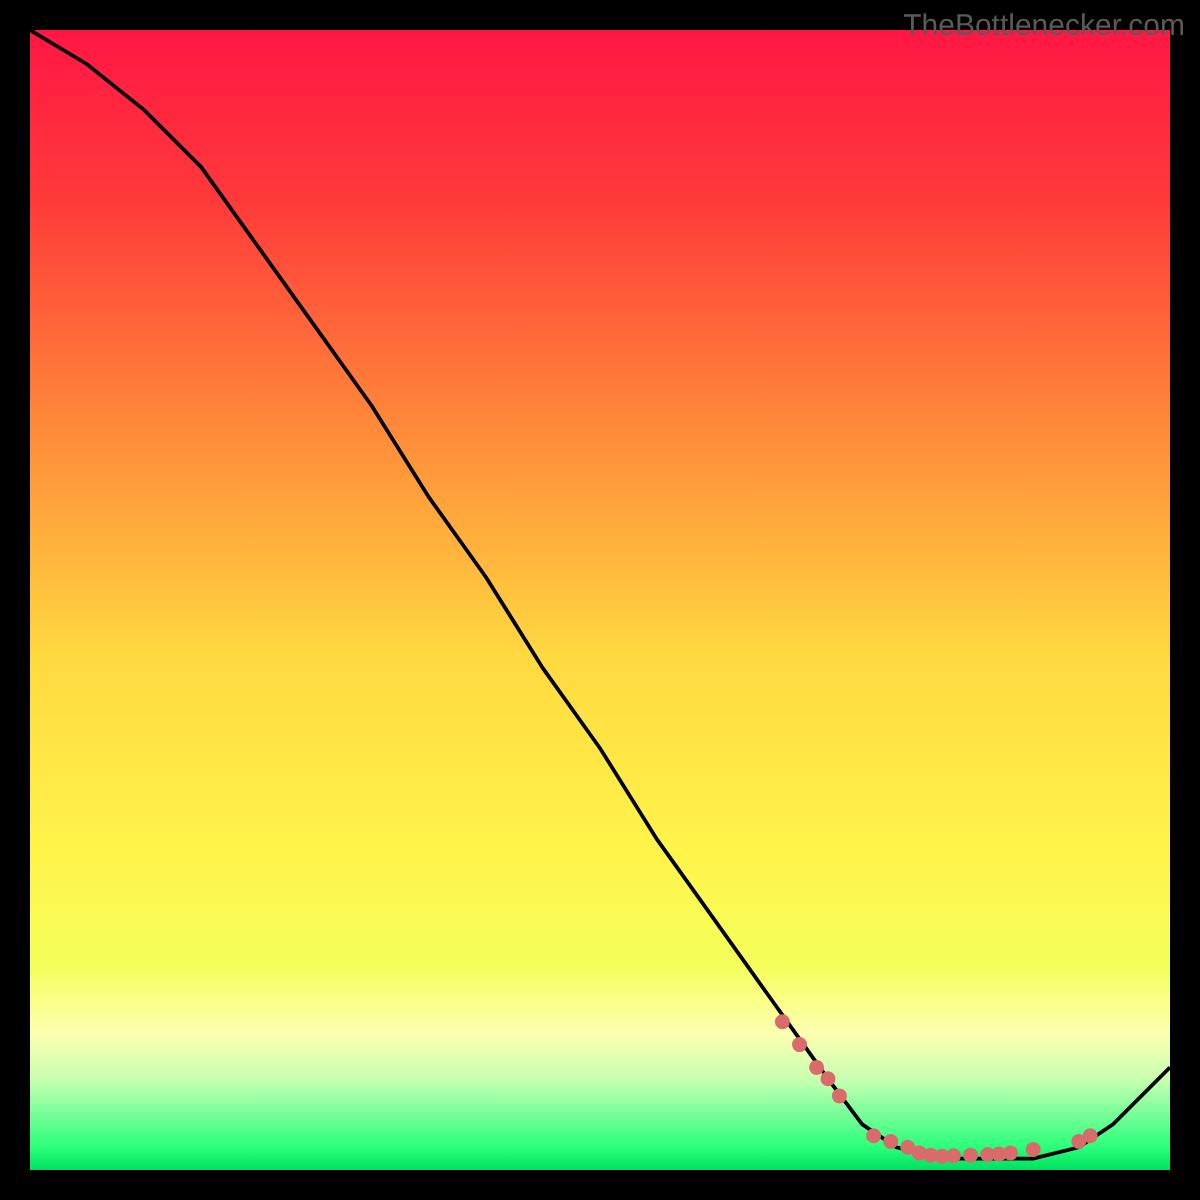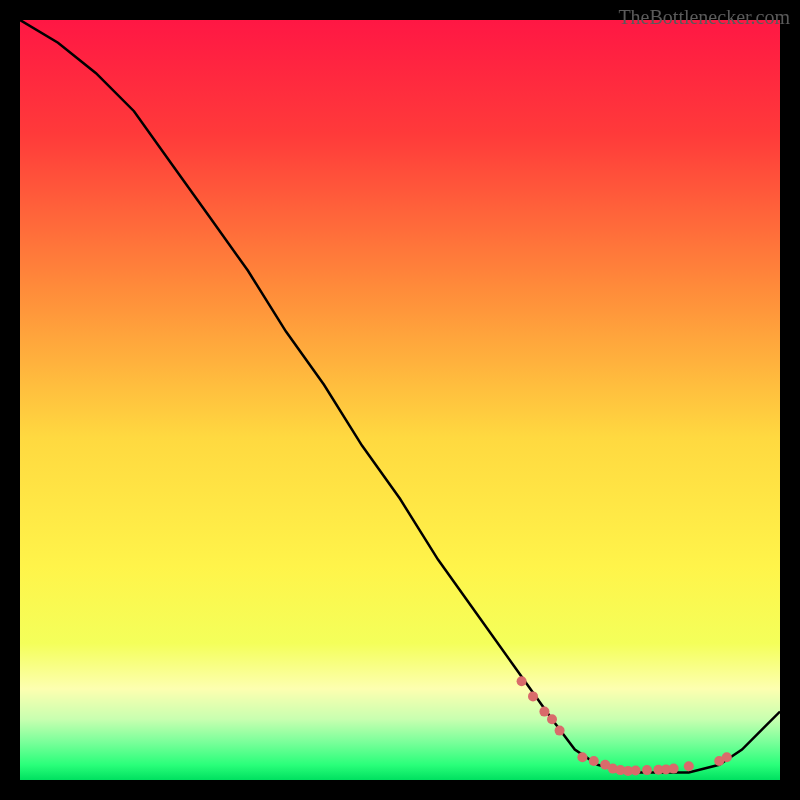--- a/index.html
+++ b/index.html
@@ -7,21 +7,20 @@
     width: 800px;
     height: 800px;
     background: #000;
     position: relative;
     font-family: Arial, sans-serif;
   }
   .container {
     width: 800px;
     height: 800px;
     position: relative;
-    font-family: Liberation Serif, serif;
   }
   .watermark {
     position: absolute;
     top: 6px;
     right: 10px;
     color: #5a5a5a;
     font-size: 20px;
     font-weight: 500;
     z-index: 10;
   }

